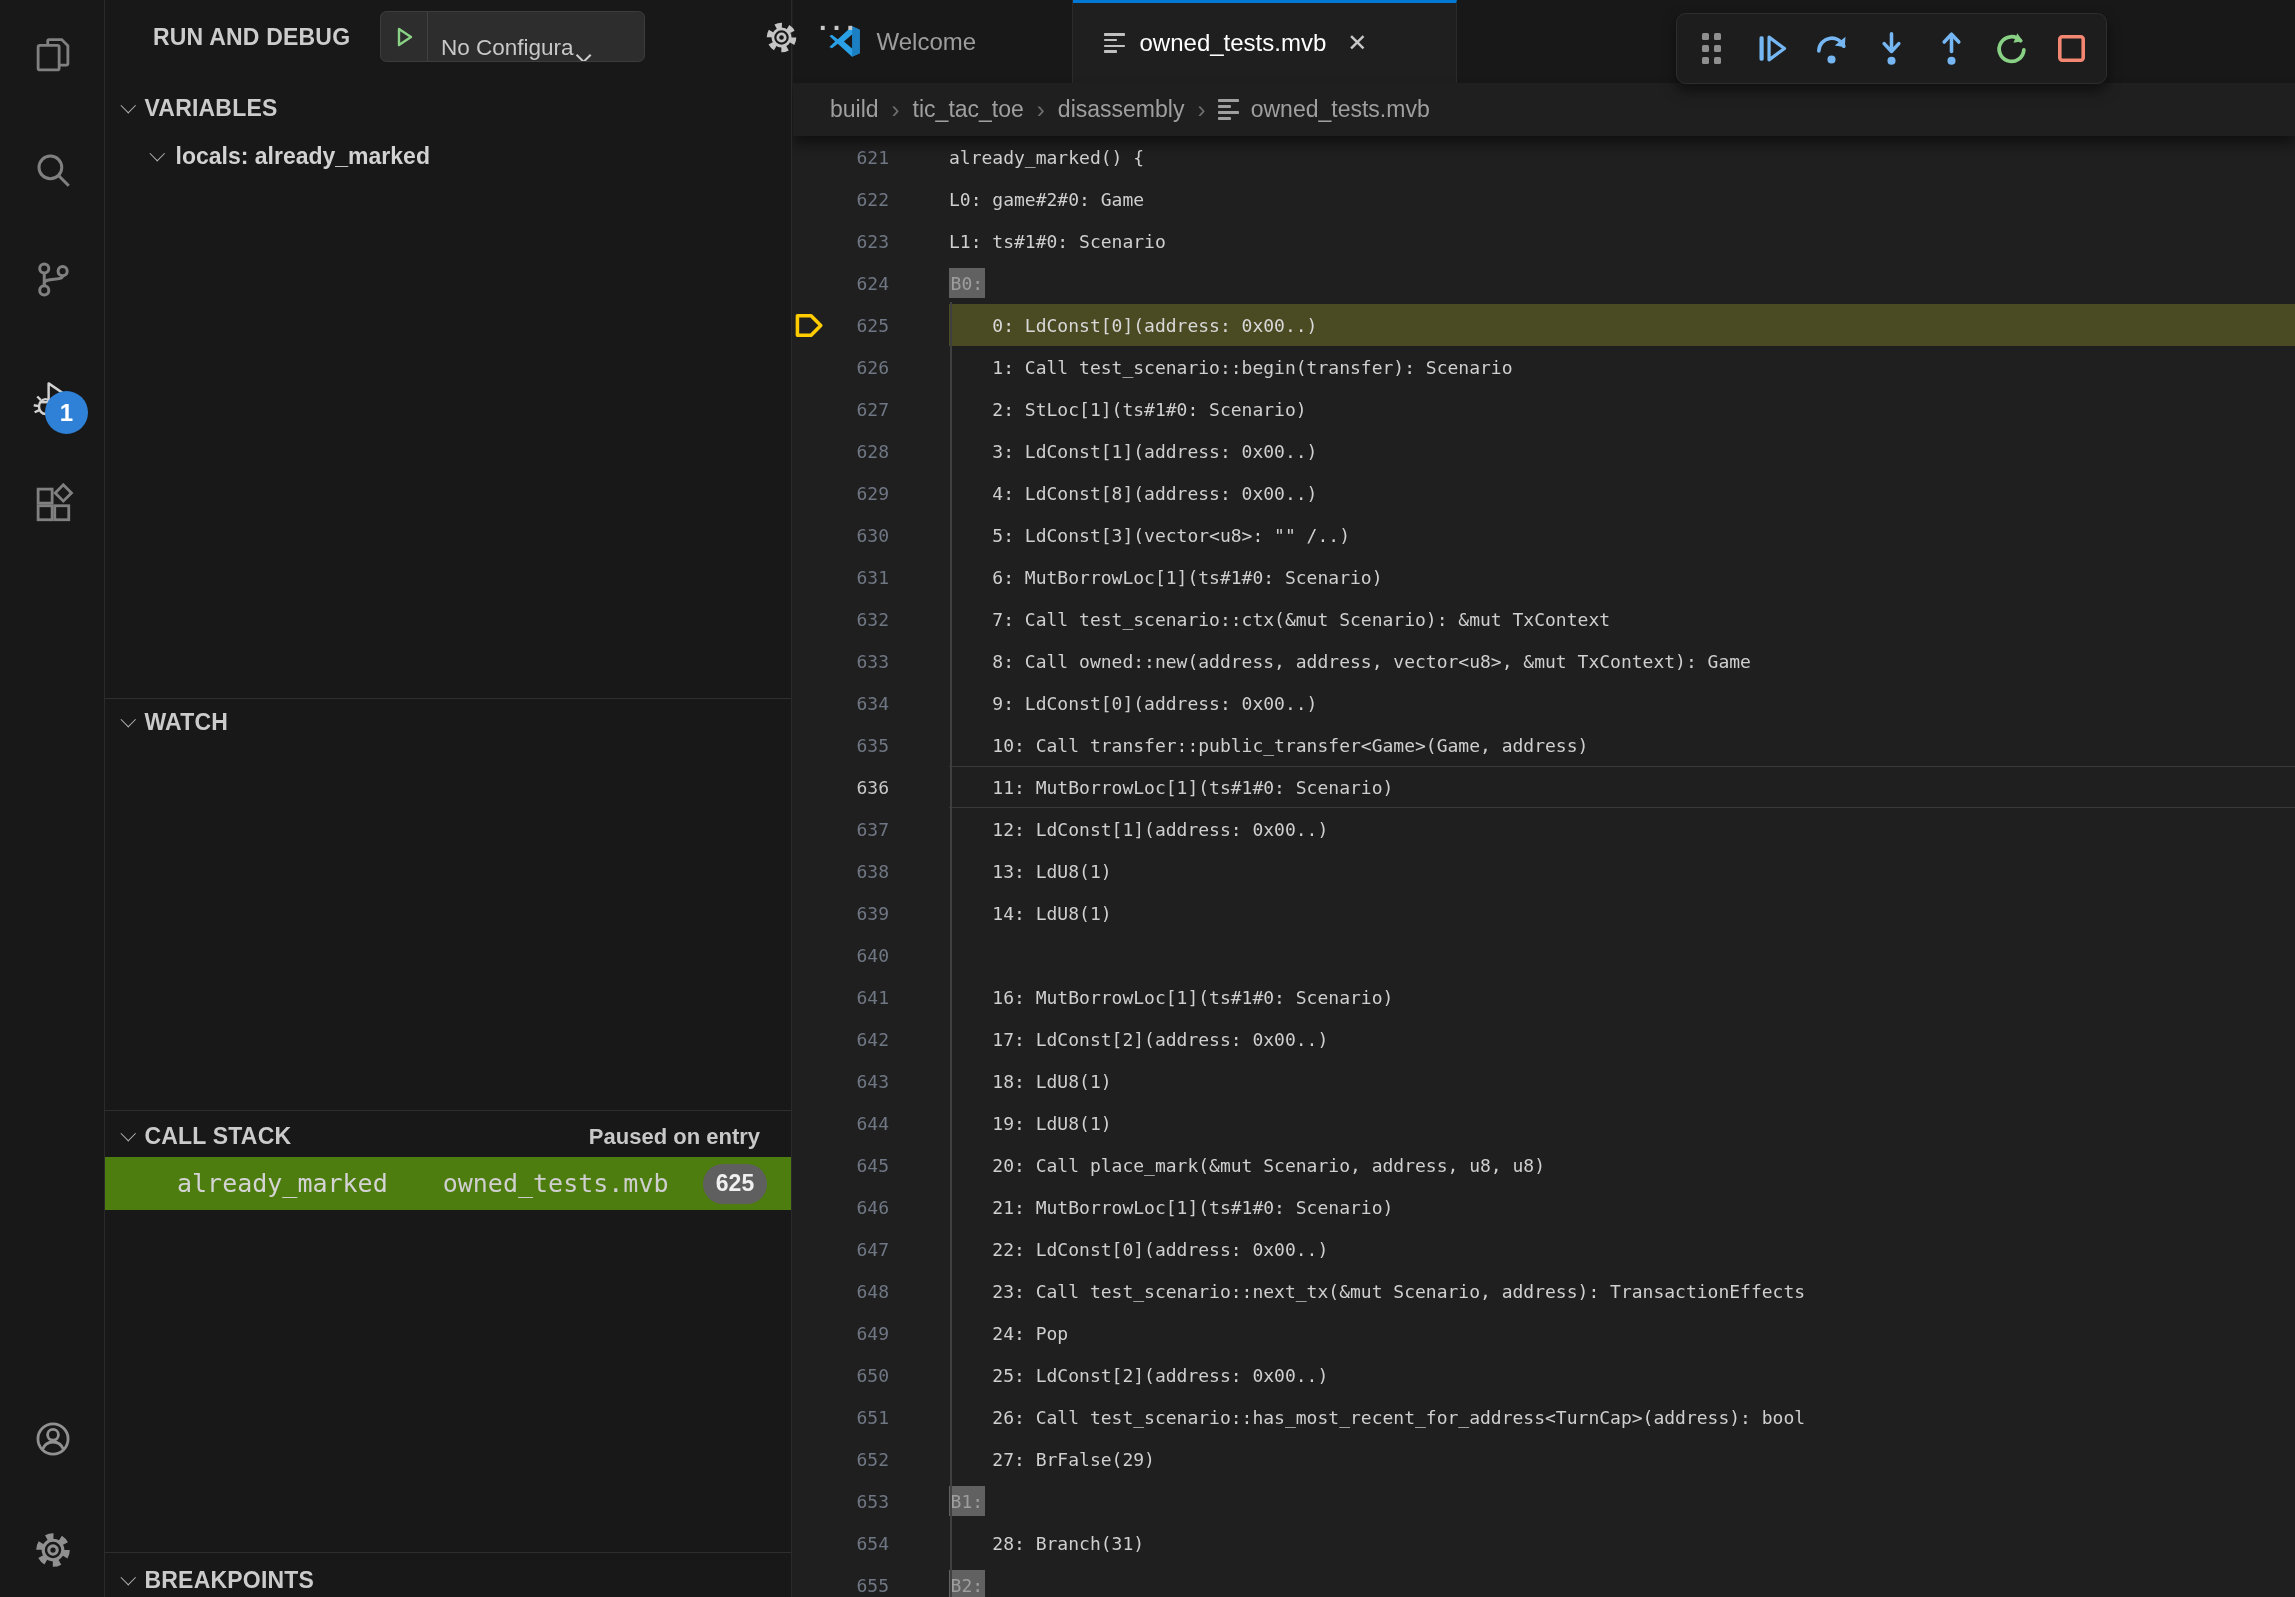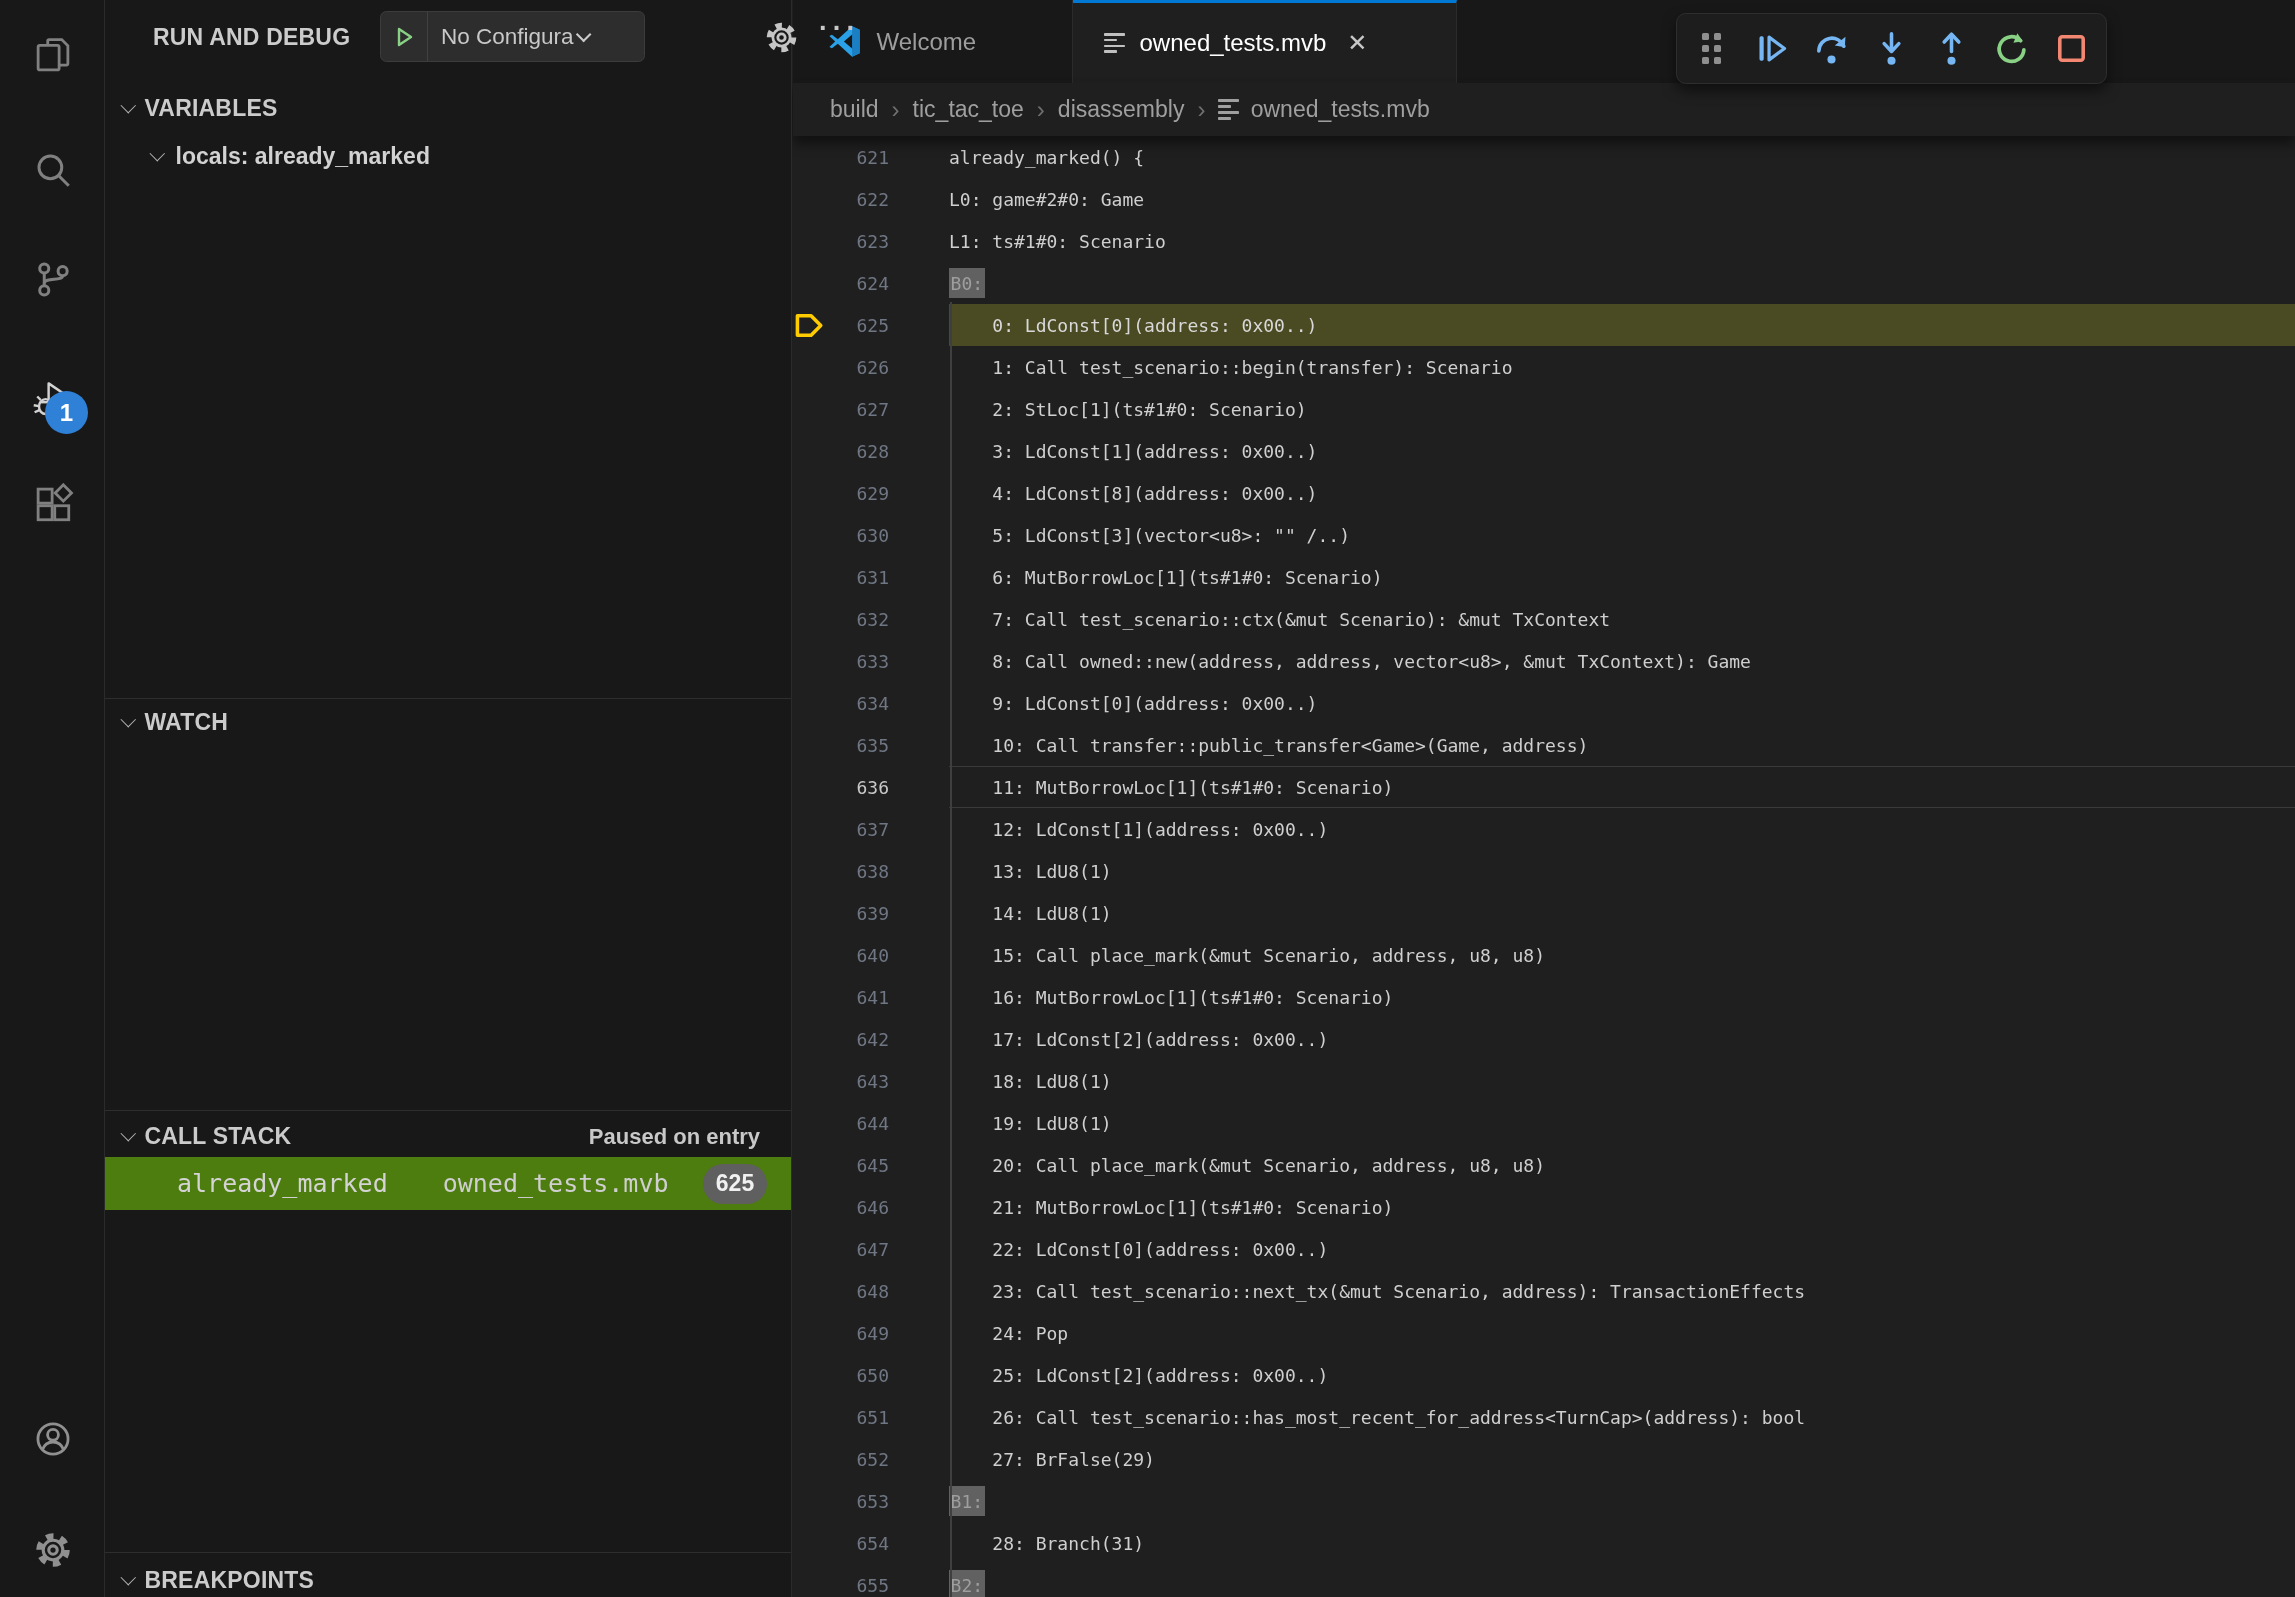--- a/index.html
+++ b/index.html
@@ -10,21 +10,21 @@
   
   .activity-bar { position:absolute; left:0; top:0; width:105px; height:1597px; background:#181818; border-right:0.8px solid #2b2b2b; z-index:6; }
   .ab-item { position:absolute; left:0; width:105px; height:97px; display:flex; align-items:center; justify-content:center; }
   .ab-item svg { width:42px; height:42px; }
   .badge-1 { position:absolute; left:45px; top:48px; width:43px; height:43px; border-radius:50%; background:#2f81d7; color:#fff; font-size:24px; font-weight:bold; display:flex; align-items:center; justify-content:center; }
 
   
   .sidebar { position:absolute; left:105px; top:0; width:687px; height:1597px; background:#181818; border-right:0.8px solid #2b2b2b; z-index:5; color:#cccccc; }
   .sb-header { position:absolute; left:0; top:0; width:100%; height:74px; display:flex; align-items:center; }
   .sb-title { margin-left:48px; font-size:23px; font-weight:600; letter-spacing:0.2px; color:#cccccc; white-space:nowrap; }
-  .cfg-btn { position:absolute; left:275px; top:11.3px; width:265px; height:51px; background:#2d2d2d; border:0.8px solid #3c3c3c; border-radius:6.4px; display:flex; align-items:center; overflow:hidden; }
+  .cfg-btn { position:absolute; left:275px; top:11.3px; width:265px; height:51px; background:#2d2d2d; border:0.8px solid #3c3c3c; border-radius:6.4px; display:flex; align-items:flex-end; overflow:hidden; }
   .cfg-play { width:47px; height:100%; display:flex; align-items:center; justify-content:center; border-right:0.8px solid #414141; flex:0 0 auto; }
   .cfg-label { margin-left:13px; font-size:22.5px; color:#c8c8c8; white-space:nowrap; max-width:159px; overflow:hidden; flex:0 0 auto; }
   .chev-down { width:11.3px; height:11.3px; border-right:2.1px solid #cccccc; border-bottom:2.1px solid #cccccc; transform:rotate(45deg); margin:-4.8px 0 0 4.8px; flex:0 0 auto; }
   .sb-gear { position:absolute; left:658px; top:19.3px; width:37px; height:37px; }
   .sb-dots { position:absolute; left:714px; top:13px; font-size:27px; font-weight:bold; color:#c8c8c8; letter-spacing:4.8px; }
 
   .sec-header { position:absolute; left:0; width:100%; height:43px; display:flex; align-items:center; }
   .sec-header .label { margin-left:11.3px; font-size:23px; font-weight:600; letter-spacing:0.2px; color:#cbcbcb; }
   .chev { width:10.5px; height:10.5px; border-right:1.9px solid #b4b4b4; border-bottom:1.9px solid #b4b4b4; transform:rotate(45deg); margin:-5.6px 0 0 17.7px; flex:0 0 auto; }
   .divider { position:absolute; left:0; width:100%; height:0.8px; background:#2e2e2e; }
@@ -405,21 +405,20 @@
         <div class="code-row">
           <span class="marker"></span>
           <span class="num">639</span>
           <span class="spacer"></span>
           <span class="content">    14: LdU8(1)</span>
         </div>
         <div class="code-row">
           <span class="marker"></span>
           <span class="num">640</span>
           <span class="spacer"></span>
-          <span class="content">    15: Call place_mark(&amp;mut Scenario, address, u8, u8)</span>
         </div>
         <div class="code-row">
           <span class="marker"></span>
           <span class="num">641</span>
           <span class="spacer"></span>
           <span class="content">    16: MutBorrowLoc[1](ts#1#0: Scenario)</span>
         </div>
         <div class="code-row">
           <span class="marker"></span>
           <span class="num">642</span>

